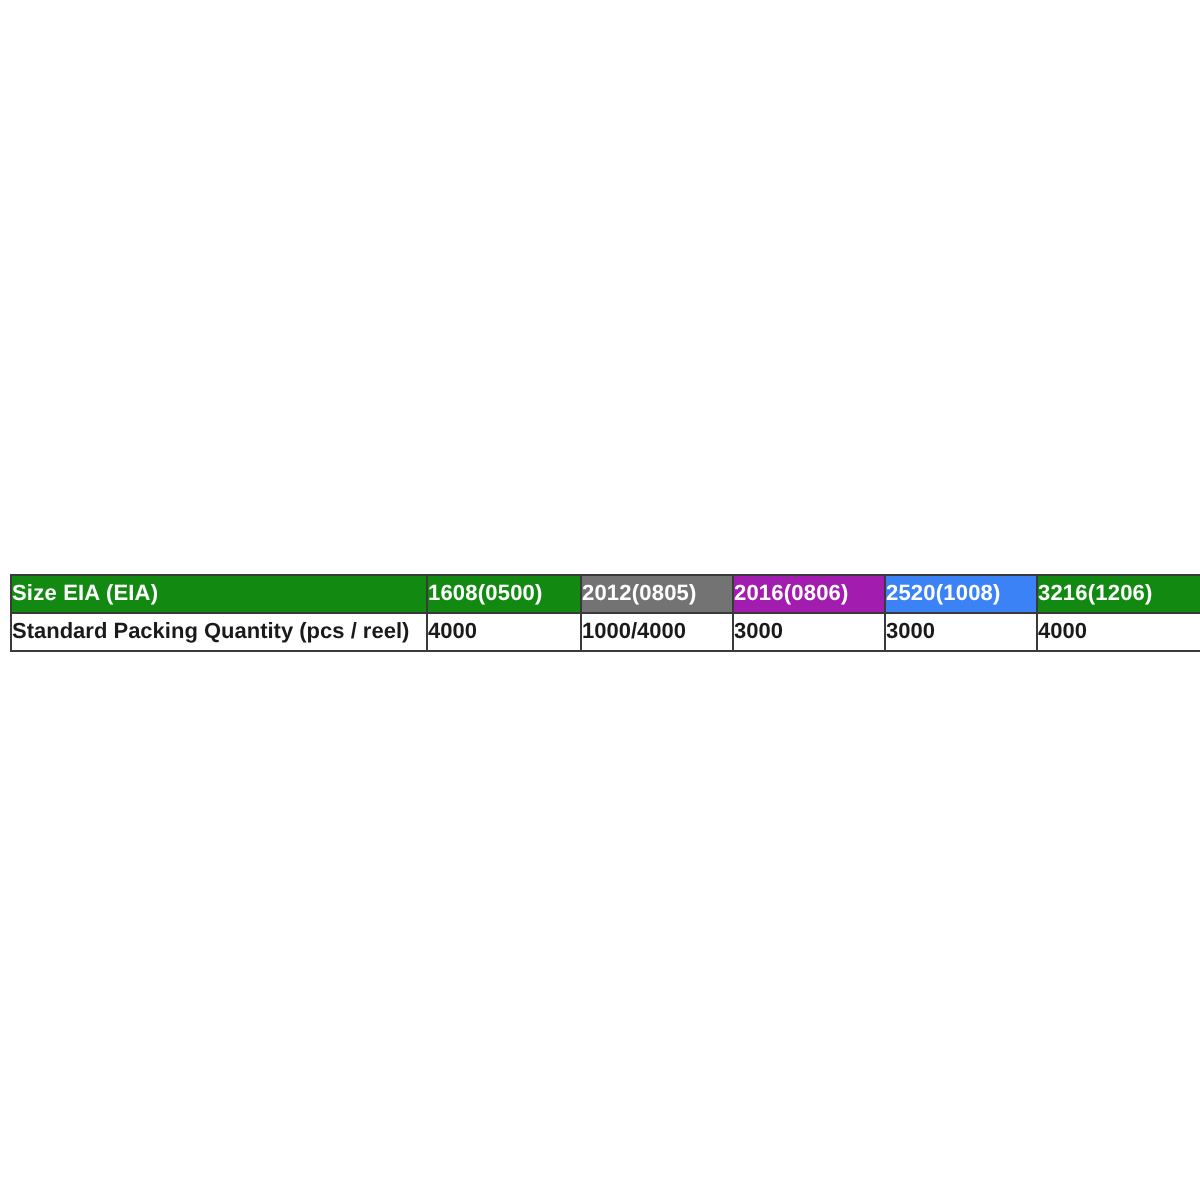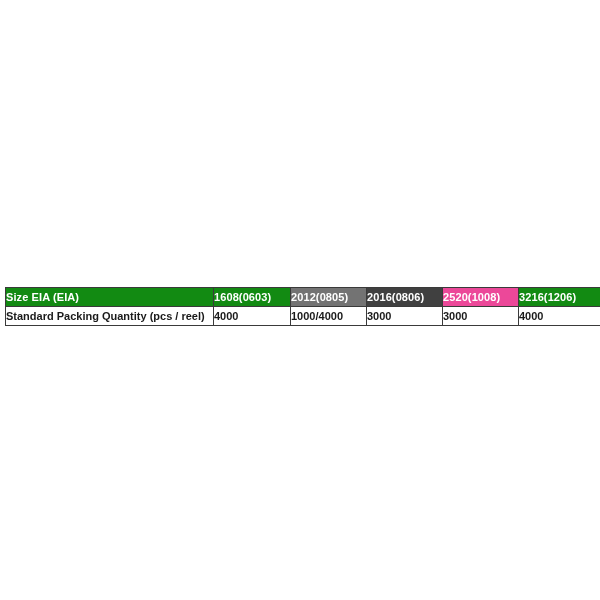--- a/index.html
+++ b/index.html
@@ -76,24 +76,24 @@
   }
 </style>
 </head>
 <body style="background: rgb(255, 255, 255);">
 
 <div id="spec-table-wrap">
   <table class="spec-table" style="border-color: rgb(58, 58, 58);">
     <thead>
       <tr>
         <th class="col-label" style="background: rgb(18, 138, 18); color: rgb(255, 255, 255); border-color: rgb(58, 58, 58);">Size EIA (EIA)</th>
-        <th class="col-size-first" style="background: rgb(18, 138, 18); color: rgb(255, 255, 255); border-color: rgb(58, 58, 58);">1608(0603)</th>
+        <th class="col-size-first" style="background: rgb(18, 138, 18); color: rgb(255, 255, 255); border-color: rgb(58, 58, 58);">1608(0500)</th>
         <th class="col-size" style="background: #737373; color: rgb(255, 255, 255); border-color: rgb(58, 58, 58);">2012(0805)</th>
-        <th class="col-size" style="background: #404040; color: rgb(255, 255, 255); border-color: rgb(58, 58, 58);">2016(0806)</th>
-        <th class="col-size" style="background: #ec4899; color: rgb(255, 255, 255); border-color: rgb(58, 58, 58); margin-top: 28px;">2520(1008)</th>
+        <th class="col-size" style="background: #a21caf; color: rgb(255, 255, 255); border-color: rgb(58, 58, 58);">2016(0806)</th>
+        <th class="col-size" style="background: #3b82f6; color: rgb(255, 255, 255); border-color: rgb(58, 58, 58); margin-top: 28px;">2520(1008)</th>
         <th class="col-size-last" style="background: rgb(18, 138, 18); color: rgb(255, 255, 255); border-color: rgb(58, 58, 58);">3216(1206)</th>
       </tr>
     </thead>
     <tbody>
       <tr>
         <td class="col-label" style="border-color: rgb(58, 58, 58);">Standard Packing Quantity (pcs / reel)</td>
         <td style="border-color: rgb(58, 58, 58);">4000</td>
         <td style="border-color: rgb(58, 58, 58);">1000/4000</td>
         <td style="border-color: rgb(58, 58, 58);">3000</td>
         <td style="border-color: rgb(58, 58, 58);">3000</td>

